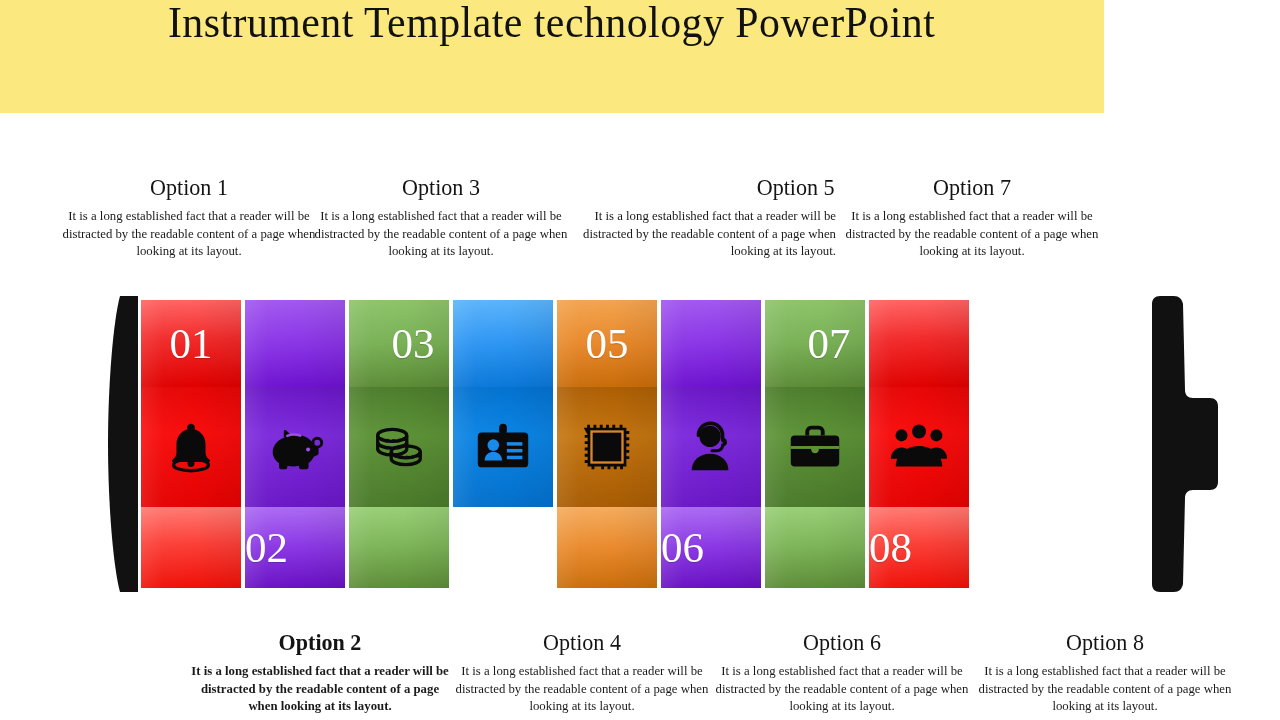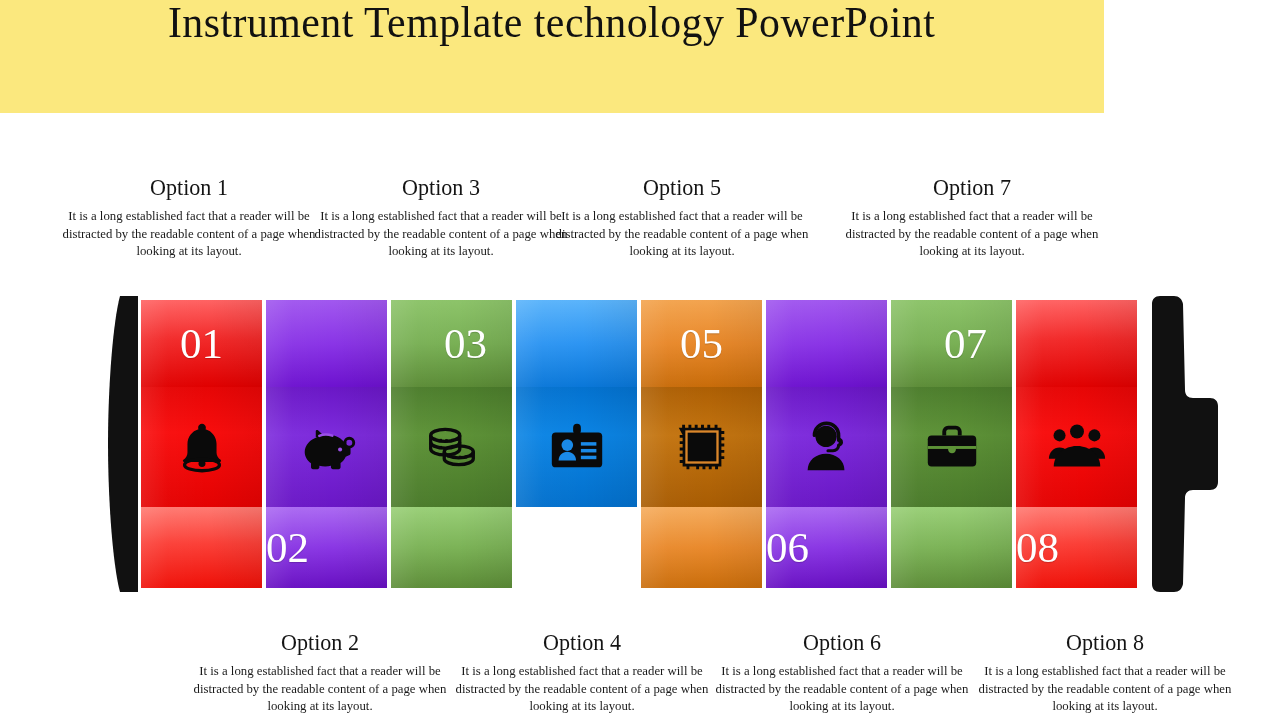--- a/index.html
+++ b/index.html
@@ -69,21 +69,21 @@
     top: 0;
     width: 1280px;
     height: 720px;
     pointer-events: none;
   }
 
   #strip-area {
     position: absolute;
     left: 141px;
     top: 300px;
-    width: 996px;
+    width: 828px;
     height: 288px;
     display: flex;
     gap: 4px;
   }
 
   .col {
     position: relative;
     flex: 1 1 0;
     height: 288px;
     display: flex;
@@ -184,30 +184,30 @@
 </div>
 
 <div class="option-block top-block" style="left:55px;">
   <div class="option-heading">Option 1</div>
   <div class="option-body">It is a long established fact that a reader will be distracted by the readable content of a page when looking at its layout.</div>
 </div>
 <div class="option-block top-block" style="left:307px;">
   <div class="option-heading">Option 3</div>
   <div class="option-body">It is a long established fact that a reader will be distracted by the readable content of a page when looking at its layout.</div>
 </div>
-<div class="option-block top-block" style="left:548px;">
+<div class="option-block top-block" style="left:572px;text-align:right;">
   <div class="option-heading">Option 5</div>
   <div class="option-body">It is a long established fact that a reader will be distracted by the readable content of a page when looking at its layout.</div>
 </div>
 <div class="option-block top-block" style="left:838px;">
   <div class="option-heading">Option 7</div>
   <div class="option-body">It is a long established fact that a reader will be distracted by the readable content of a page when looking at its layout.</div>
 </div>
 
-<div class="option-block bot-block" style="left:186px;">
+<div class="option-block bot-block" style="left:186px;font-weight:bold;">
   <div class="option-heading">Option 2</div>
   <div class="option-body">It is a long established fact that a reader will be distracted by the readable content of a page when looking at its layout.</div>
 </div>
 <div class="option-block bot-block" style="left:448px;">
   <div class="option-heading">Option 4</div>
   <div class="option-body">It is a long established fact that a reader will be distracted by the readable content of a page when looking at its layout.</div>
 </div>
 <div class="option-block bot-block" style="left:708px;">
   <div class="option-heading">Option 6</div>
   <div class="option-body">It is a long established fact that a reader will be distracted by the readable content of a page when looking at its layout.</div>

